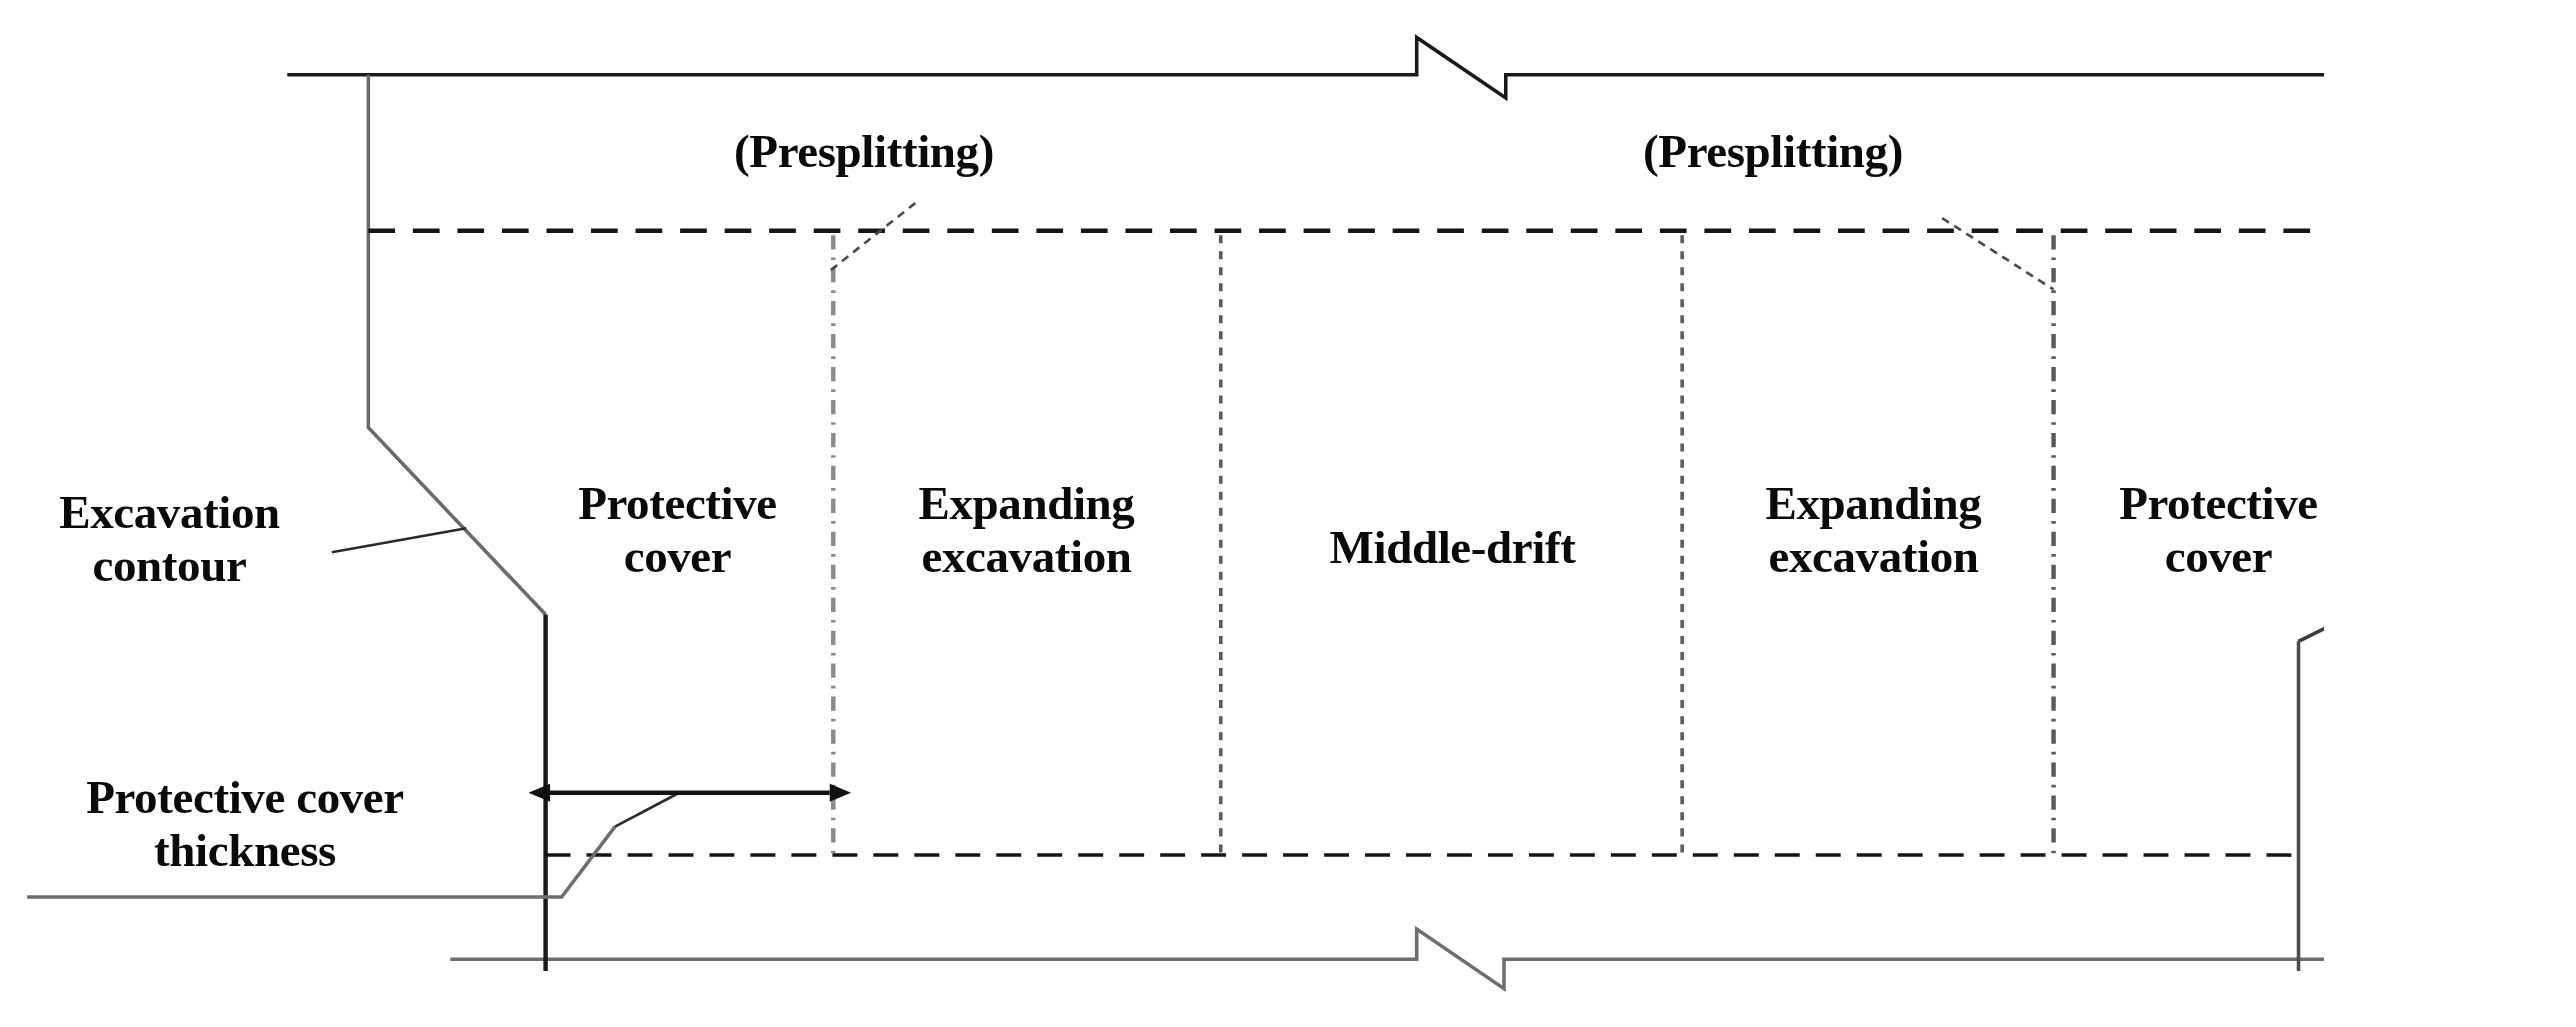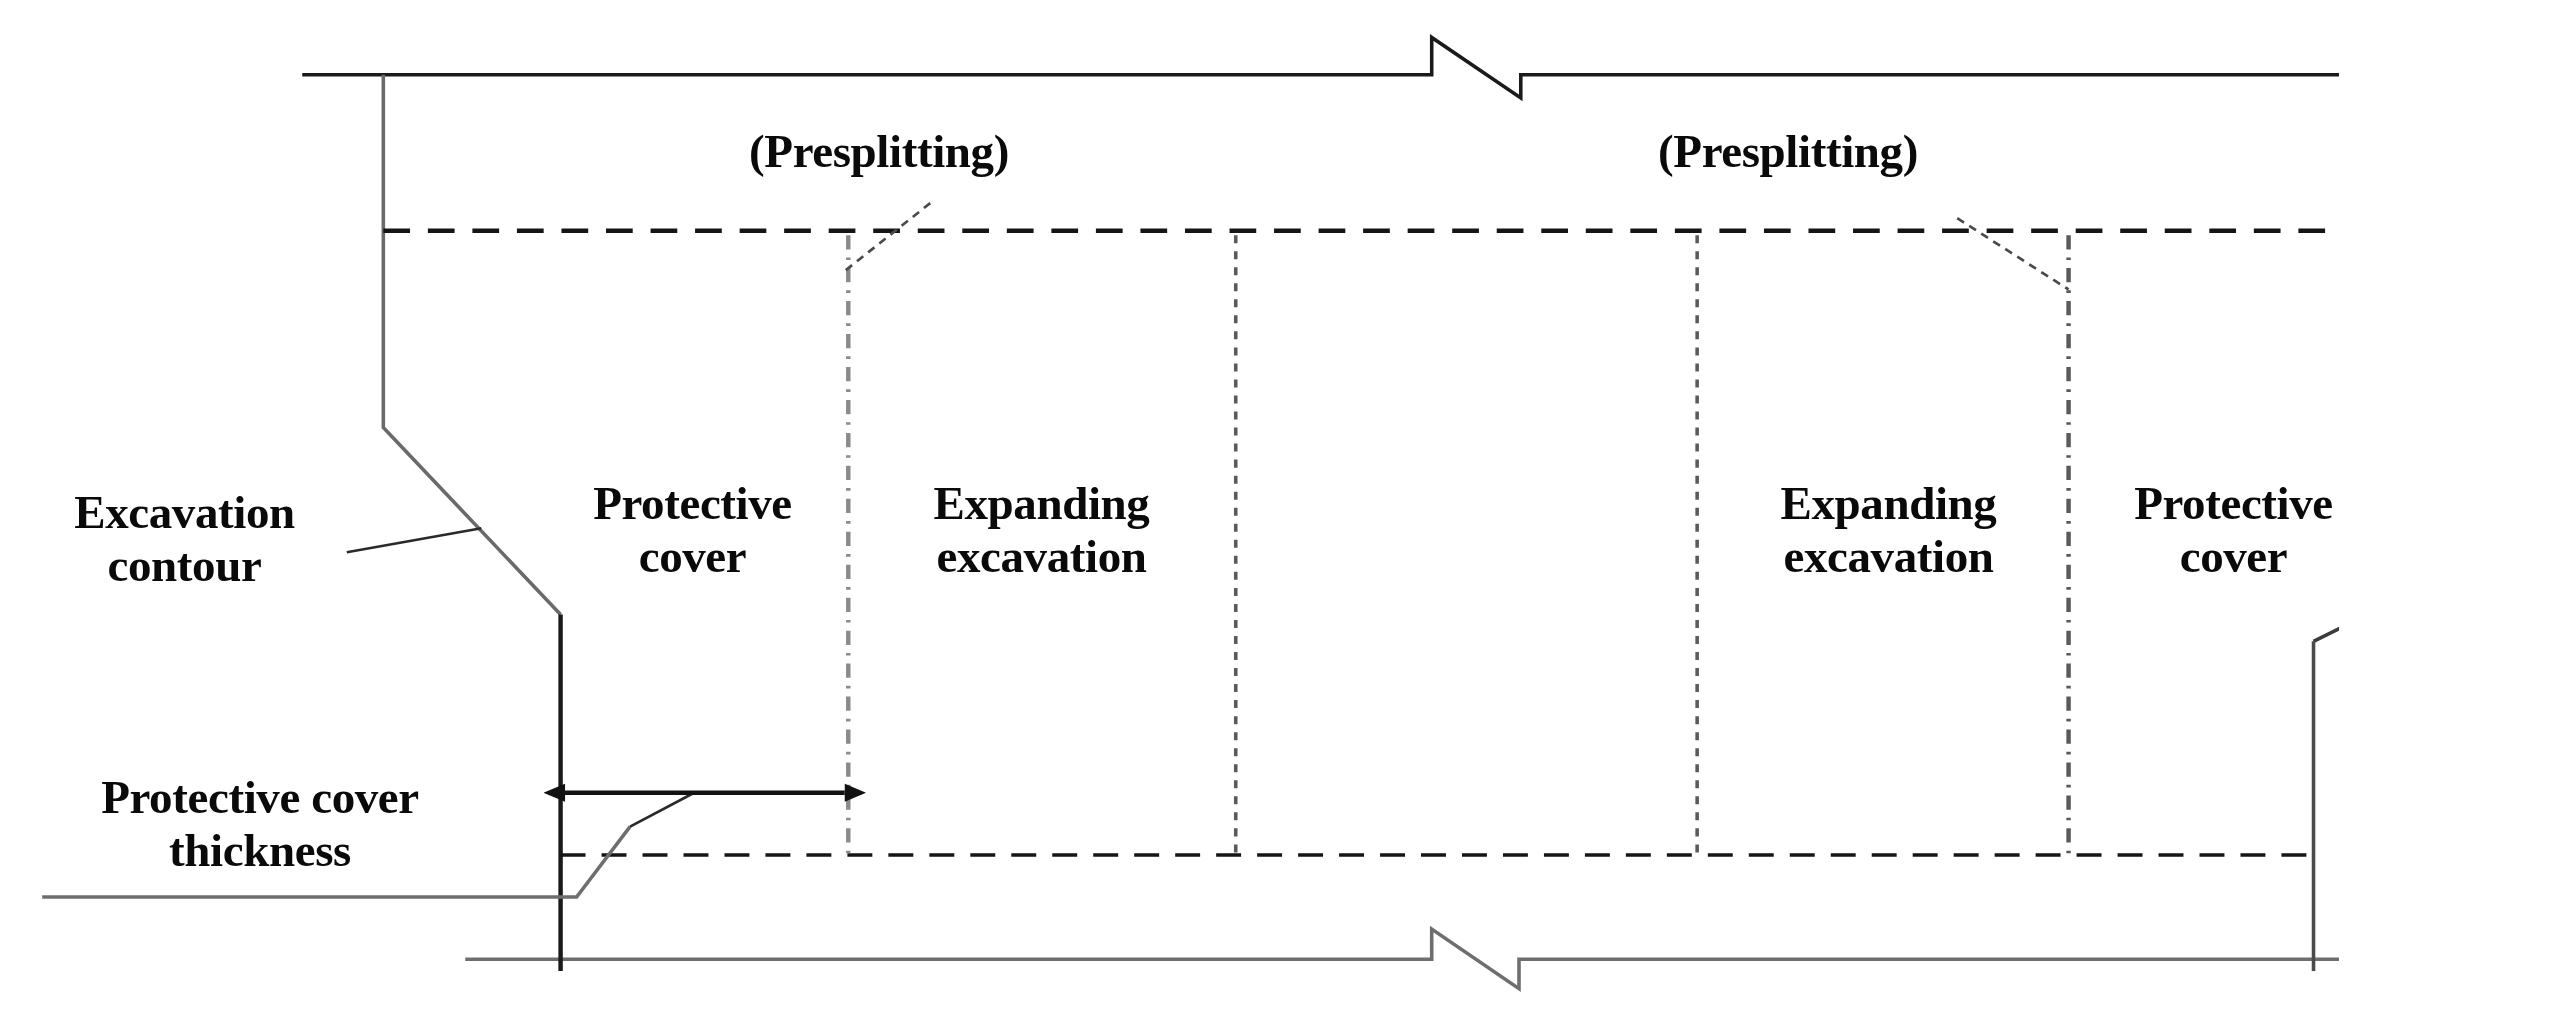--- a/index.html
+++ b/index.html
@@ -10,21 +10,20 @@
   }
   body {
     font-family: "Liberation Serif", "DejaVu Serif", serif;
   }
   #diagram-root {
     position: relative;
     width: 2324px;
     height: 1027px;
     background: #ffffff;
     overflow: hidden;
-    margin-left: 15px;
   }
   #diagram-svg {
     position: absolute;
     left: 0;
     top: 0;
     width: 2576px;
     height: 1027px;
   }
   .dlabel {
     position: absolute;
@@ -131,20 +130,21 @@
 
   <div class="dlabel side-label" style="left:9px; top:771px; width:472px;">Protective cover
 thickness</div>
 
   <div class="dlabel zone-label" style="left:526px; top:477px; width:303px;">Protective
 cover</div>
 
   <div class="dlabel zone-label" style="left:846px; top:477px; width:361px;">Expanding
 excavation</div>
 
+  <div class="dlabel zone-label" style="left:1243px; top:521px; width:419px;">Middle-drift</div>
 
   <div class="dlabel zone-label" style="left:1693px; top:477px; width:361px;">Expanding
 excavation</div>
 
   <div class="dlabel zone-label" style="left:2067px; top:477px; width:303px;">Protective
 cover</div>
 
 </div>
 
 

